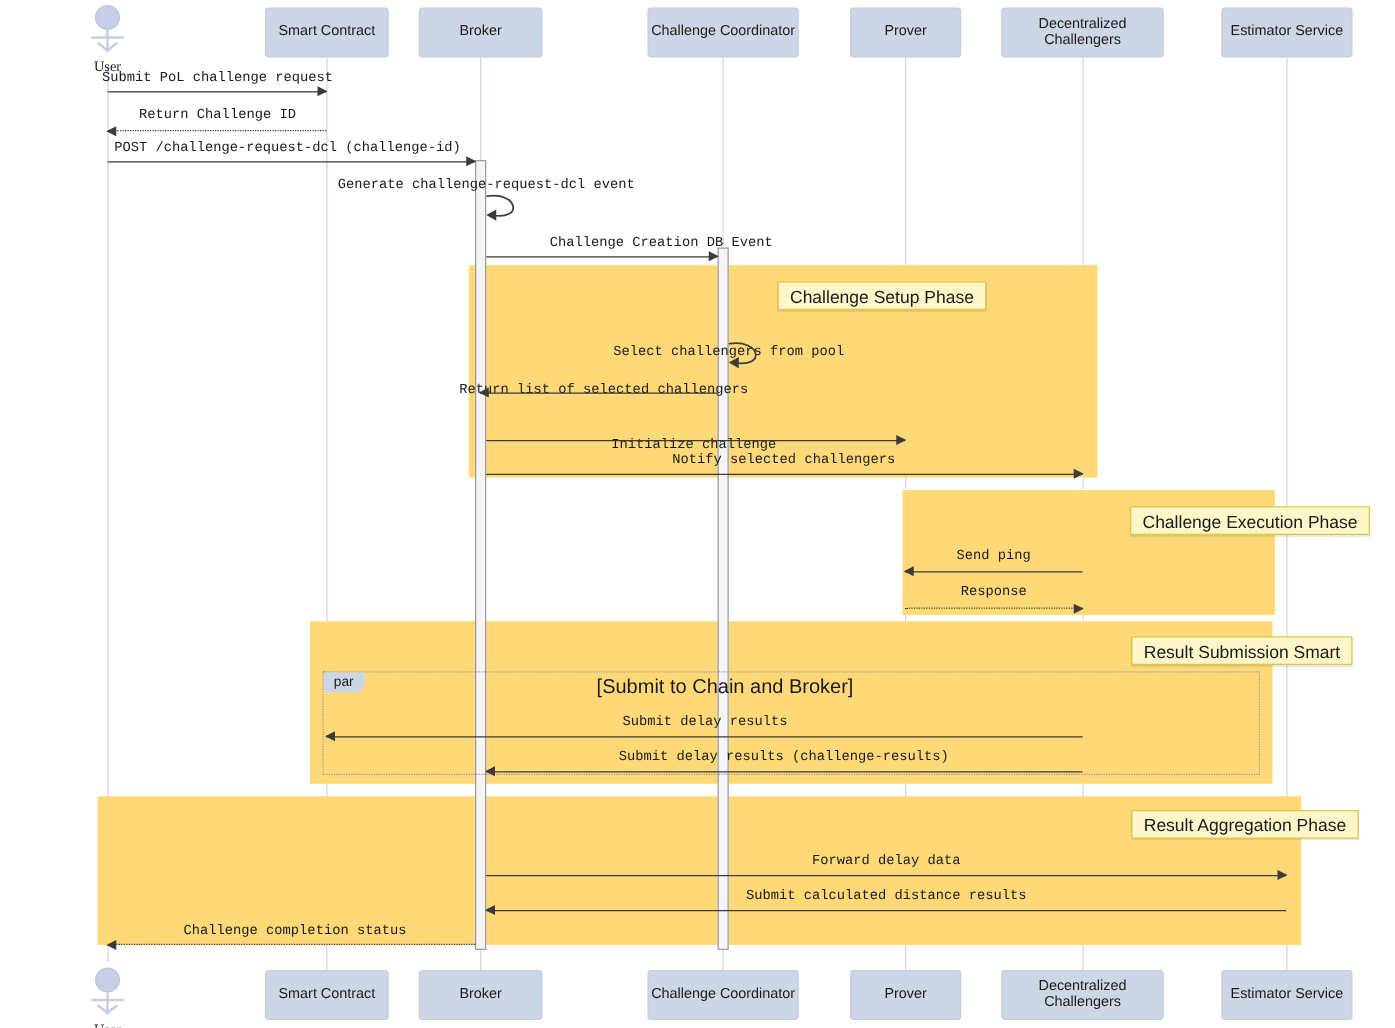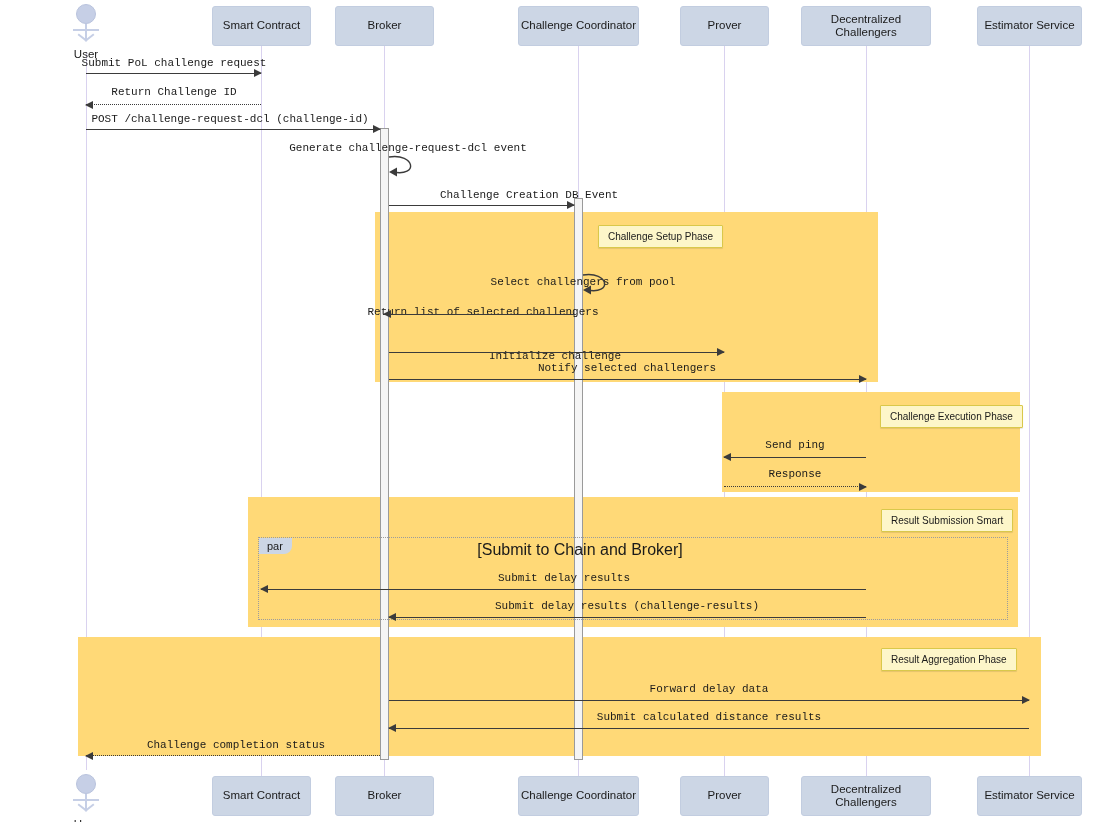--- a/index.html
+++ b/index.html
@@ -24,45 +24,46 @@
     background:#ccd6e5;
     border:1px solid #c2cde0;
     border-radius:3px;
     display:flex;align-items:center;justify-content:center;
     font-size:11.5px;color:#1a1a1a;
     text-align:center;line-height:1.15;
     box-sizing:border-box;
   }
 
   
-  .actor{position:absolute;}
+  .actor{position:absolute;font-family:Liberation Serif, serif;}
   .actor .head{
     position:absolute;left:9px;top:0;width:20px;height:20px;border-radius:50%;
     background:#c6cfe6;border:1px solid #b9c3dd;box-sizing:border-box;
   }
   .actor .body{position:absolute;left:18px;top:20px;width:1.5px;height:17px;background:#c6cfe6;}
   .actor .arms{position:absolute;left:6px;top:25px;width:26px;height:1.5px;background:#c6cfe6;}
   .actor .legL{position:absolute;left:9px;top:36px;width:11px;height:1.5px;background:#c6cfe6;
     transform-origin:right center;transform:rotate(38deg);}
   .actor .legR{position:absolute;left:18px;top:36px;width:11px;height:1.5px;background:#c6cfe6;
     transform-origin:left center;transform:rotate(-38deg);}
   .actor .alabel{position:absolute;left:-6px;top:44px;width:50px;text-align:center;
     font-size:11.5px;color:#1a1a1a;}
 
   
   .band{position:absolute;background:#ffd977;}
 
   
   .note{
     position:absolute;background:#fdf6c9;border:1px solid #d9c84a;
     display:flex;align-items:center;justify-content:center;
-    font-size:10px;color:#1a1a1a;padding:0 9px;
+    font-size:14px;color:#1a1a1a;padding:0 9px;
     box-sizing:border-box;border-radius:1px;
     box-shadow:0 1px 1px rgba(0,0,0,.10);
     white-space:nowrap;
+    margin-left:24px;
   }
 
   
   .act{
     position:absolute;width:9px;background:#f5f5f5;
     border:1px solid #9a9a9a;box-sizing:border-box;
   }
 
   
   .msg{position:absolute;height:1.4px;background:#3b3b3b;}
@@ -205,21 +206,21 @@
   <div class="mlabel" style="left:174px;top:86px;">Return Challenge ID</div>
   <div class="msg dashed" style="left:86px;top:104px;width:175px;">
     <span class="head-l"></span>
   </div>
 
   <div class="mlabel" style="left:230px;top:113px;">POST /challenge-request-dcl (challenge-id)</div>
   <div class="msg" style="left:86px;top:129px;width:294px;">
     <span class="head-r"></span>
   </div>
 
-  <div class="mlabel" style="left:408px;top:142px;">Generate challenge-request-dcl event</div>
+  <div class="mlabel" style="left:389px;top:142px;">Generate challenge-request-dcl event</div>
   <div class="selfmsg" style="left:389px;top:155px;">
     <svg width="36" height="24" viewBox="0 0 36 24">
       <path d="M0,2 C26,-2 30,22 4,17" fill="none" stroke="#3b3b3b" stroke-width="1.4"></path>
       <polygon points="8,12.5 0,17 8,21.5" fill="#3b3b3b"></polygon>
     </svg>
   </div>
 
   <div class="mlabel" style="left:481px;top:189px;margin-left:48px;">Challenge Creation DB Event</div>
   <div class="msg" style="left:389px;top:205px;width:185px;">
     <span class="head-r"></span>

